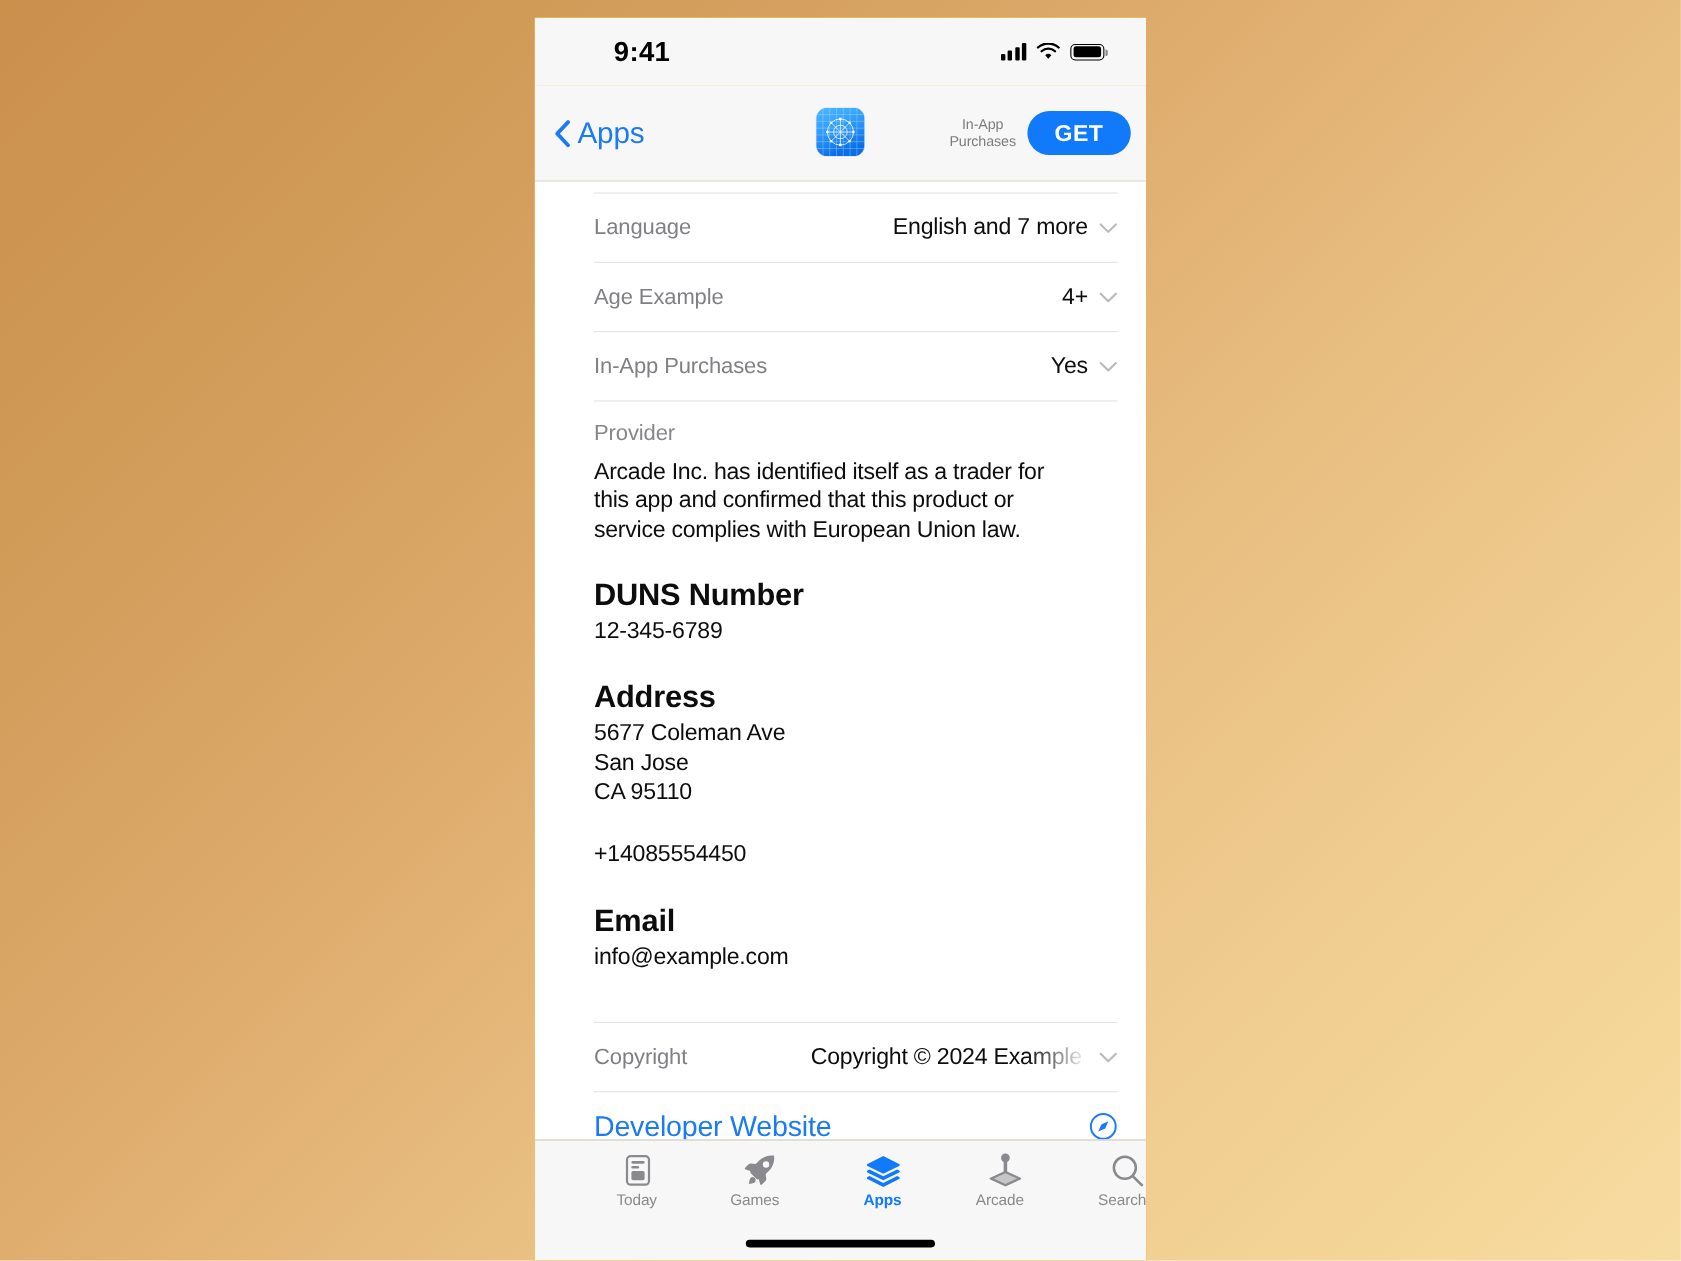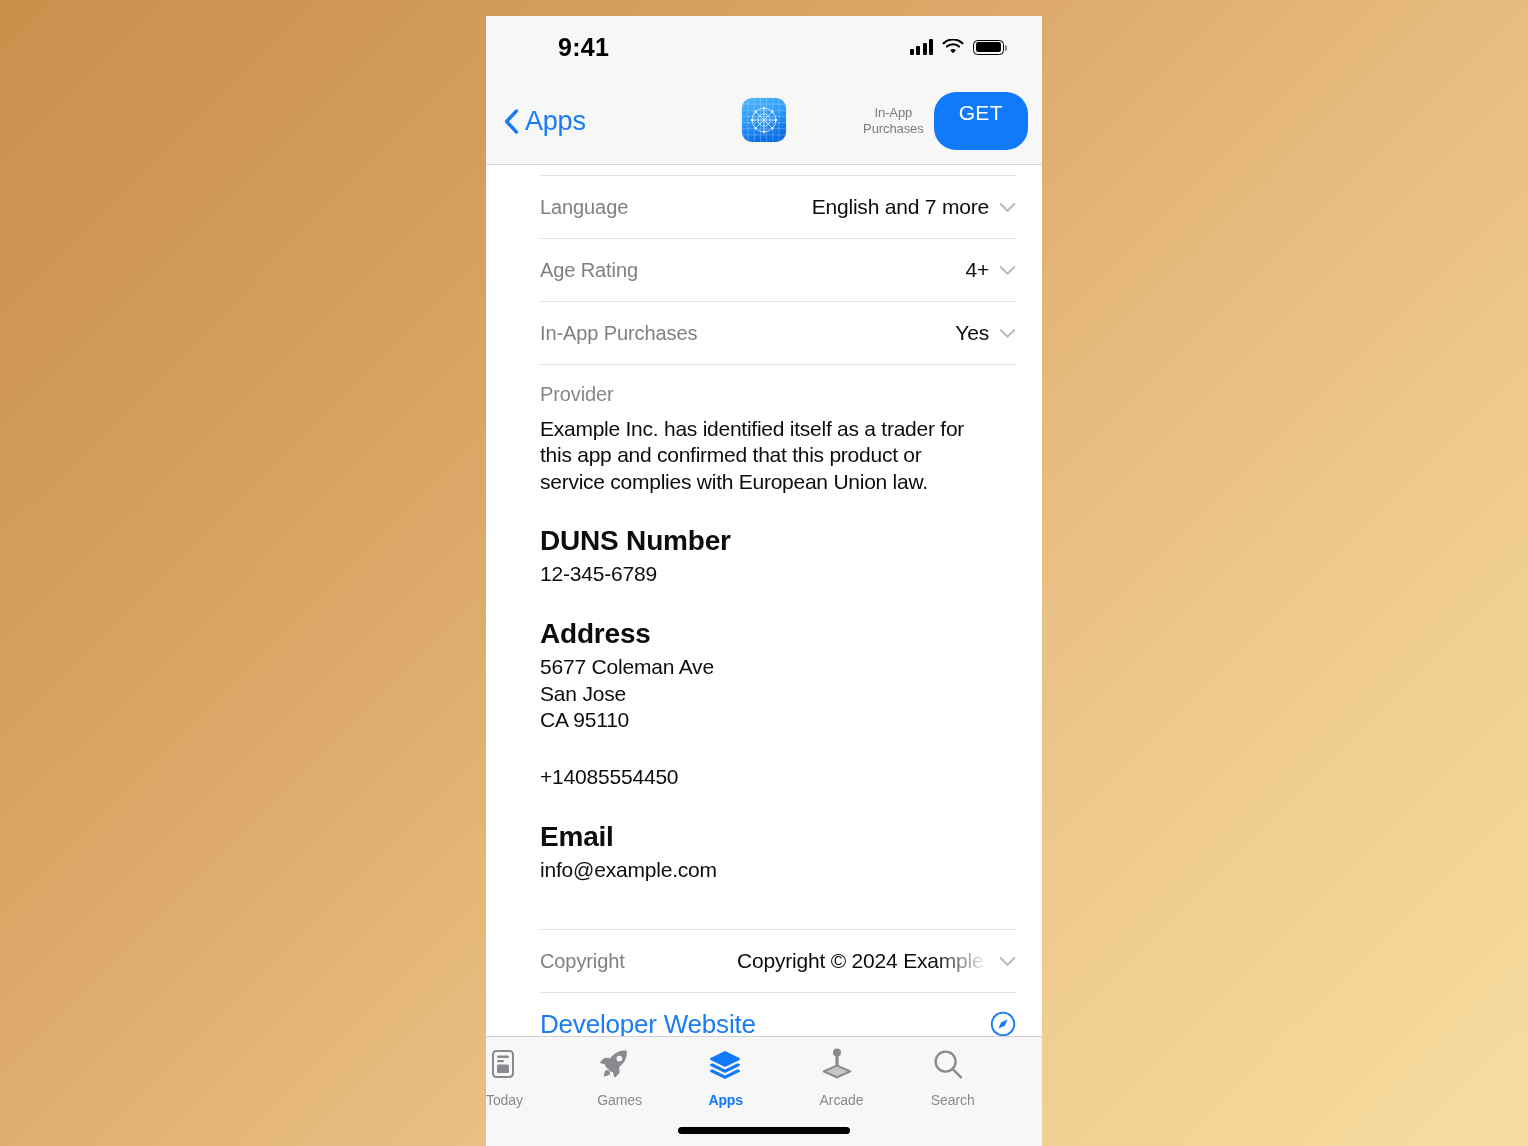--- a/index.html
+++ b/index.html
@@ -128,24 +128,24 @@
     font-size: 13px;
     color: #7c7c80;
     line-height: 1.22;
     text-align: center;
     letter-spacing: -0.1px;
   }
   .get-btn {
     background: #107afa;
     color: #fff;
     font-size: 21px;
-    font-weight: normal;
+    font-weight: bold;
     letter-spacing: 0.4px;
     border-radius: 22px;
-    padding: 10px 25px 27px;
+    padding: 10px 25px 9px;
     border: none;
     cursor: pointer;
     line-height: 1;
   }
 
   
   .content {
     flex: 1 1 auto;
     background: #fff;
     overflow: hidden;
@@ -241,22 +241,22 @@
     border-top: 1px solid #d2d2d4;
     display: flex;
     align-items: flex-start;
     padding-top: 10px;
     position: relative;
   }
   .tab {
     flex: 1 1 0;
     display: flex;
     flex-direction: column;
-    align-items: flex-start;
-    gap: 11px;
+    align-items: flex-end;
+    gap: 1px;
     cursor: pointer;
   }
   .tab-ico { width: 34px; height: 34px; display: block; }
   .tab-label {
     font-size: 14px;
     color: #8a8a8e;
     letter-spacing: -0.1px;
   }
   .tab.active .tab-label { color: #107afa; font-weight: bold; }
 
@@ -356,21 +356,21 @@
         <span class="meta-right">
           <span class="meta-value">English and 7 more</span>
           <svg class="chev-down" viewBox="0 0 17 11">
             <path d="M1.6 2 8.5 8.8 15.4 2" stroke="#b9b9be" stroke-width="1.9" fill="none" stroke-linecap="round" stroke-linejoin="round"></path>
           </svg>
         </span>
       </div>
       <div class="divider"></div>
 
       <div class="meta-row">
-        <span class="meta-label">Age Rating</span>
+        <span class="meta-label">Age Example</span>
         <span class="meta-right">
           <span class="meta-value">4+</span>
           <svg class="chev-down" viewBox="0 0 17 11">
             <path d="M1.6 2 8.5 8.8 15.4 2" stroke="#b9b9be" stroke-width="1.9" fill="none" stroke-linecap="round" stroke-linejoin="round"></path>
           </svg>
         </span>
       </div>
       <div class="divider"></div>
 
       <div class="meta-row">
@@ -379,21 +379,21 @@
           <span class="meta-value">Yes</span>
           <svg class="chev-down" viewBox="0 0 17 11">
             <path d="M1.6 2 8.5 8.8 15.4 2" stroke="#b9b9be" stroke-width="1.9" fill="none" stroke-linecap="round" stroke-linejoin="round"></path>
           </svg>
         </span>
       </div>
       <div class="divider"></div>
 
       <div class="provider-block">
         <div class="provider-title">Provider</div>
-        <div class="provider-body">Example Inc. has identified itself as a trader for this app and confirmed that this product or service complies with European Union law.</div>
+        <div class="provider-body">Arcade Inc. has identified itself as a trader for this app and confirmed that this product or service complies with European Union law.</div>
 
         <div class="field">
           <div class="field-label">DUNS Number</div>
           <div class="field-value">12-345-6789</div>
         </div>
 
         <div class="field">
           <div class="field-label">Address</div>
           <div class="field-value" style="white-space:pre-line">5677 Coleman Ave
 San Jose

